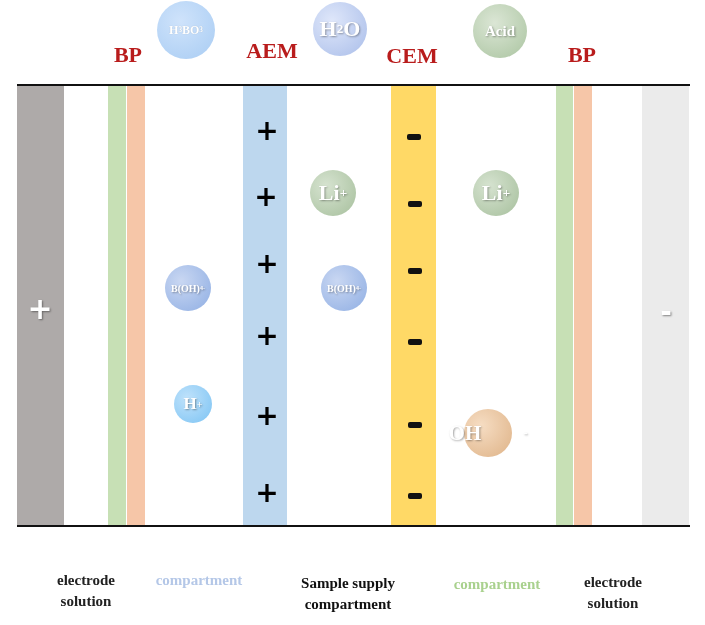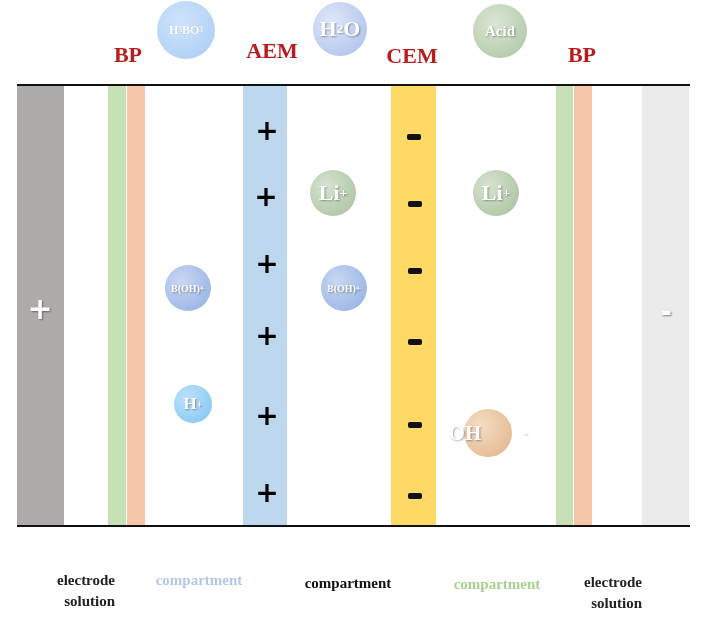--- a/index.html
+++ b/index.html
@@ -10,21 +10,21 @@
   .band { position: absolute; top: 86px; height: 439px; }
   .mem-label { position: absolute; font-weight: bold; font-size: 22px; color: #b91c1c;
                transform: translateX(-50%); white-space: nowrap; }
   .charge { position: absolute; transform: translate(-50%, -50%); font-weight: bold;
             font-family: "DejaVu Sans", sans-serif; }
   .ion { position: absolute; border-radius: 50%; transform: translate(-50%, -50%);
          display: flex; align-items: center; justify-content: center;
          color: #fff; font-weight: bold; font-family: "Liberation Serif", serif;
          text-shadow: 1px 1px 2px rgba(0,0,0,0.35); white-space: nowrap; }
   .ion sup, .ion sub { font-size: 0.6em; }
-  .bottom-label { position: absolute; transform: translateX(-50%); text-align: right;
+  .bottom-label { position: absolute; transform: translateX(-50%); text-align: center;
                   font-weight: bold; font-size: 15px; line-height: 21px; white-space: nowrap; }
   svg.arrows { position: absolute; left: 0; top: 0; }
 </style>
 </head>
 <body>
 
 <div class="hline" style="top:84px;"></div>
 <div class="hline" style="top:525px;"></div>
 
 <div class="band" style="left:17px; width:47px; background:#aeaaa9;"></div>
@@ -155,20 +155,21 @@
 </div>
 
 <div class="bottom-label" style="left:86px; top:570px; color:#222;">
   <div>electrode</div>
   <div>solution</div>
 </div>
 <div class="bottom-label" style="left:199px; top:570px; color:#b4c7e7;">
   <div>compartment</div>
 </div>
 <div class="bottom-label" style="left:348px; top:573px; color:#111;">
+  <div>Sample supply</div>
   <div>compartment</div>
 </div>
 <div class="bottom-label" style="left:497px; top:574px; color:#a9d18e;">
   <div>compartment</div>
 </div>
 <div class="bottom-label" style="left:613px; top:572px; color:#222;">
   <div>electrode</div>
   <div>solution</div>
 </div>
 

